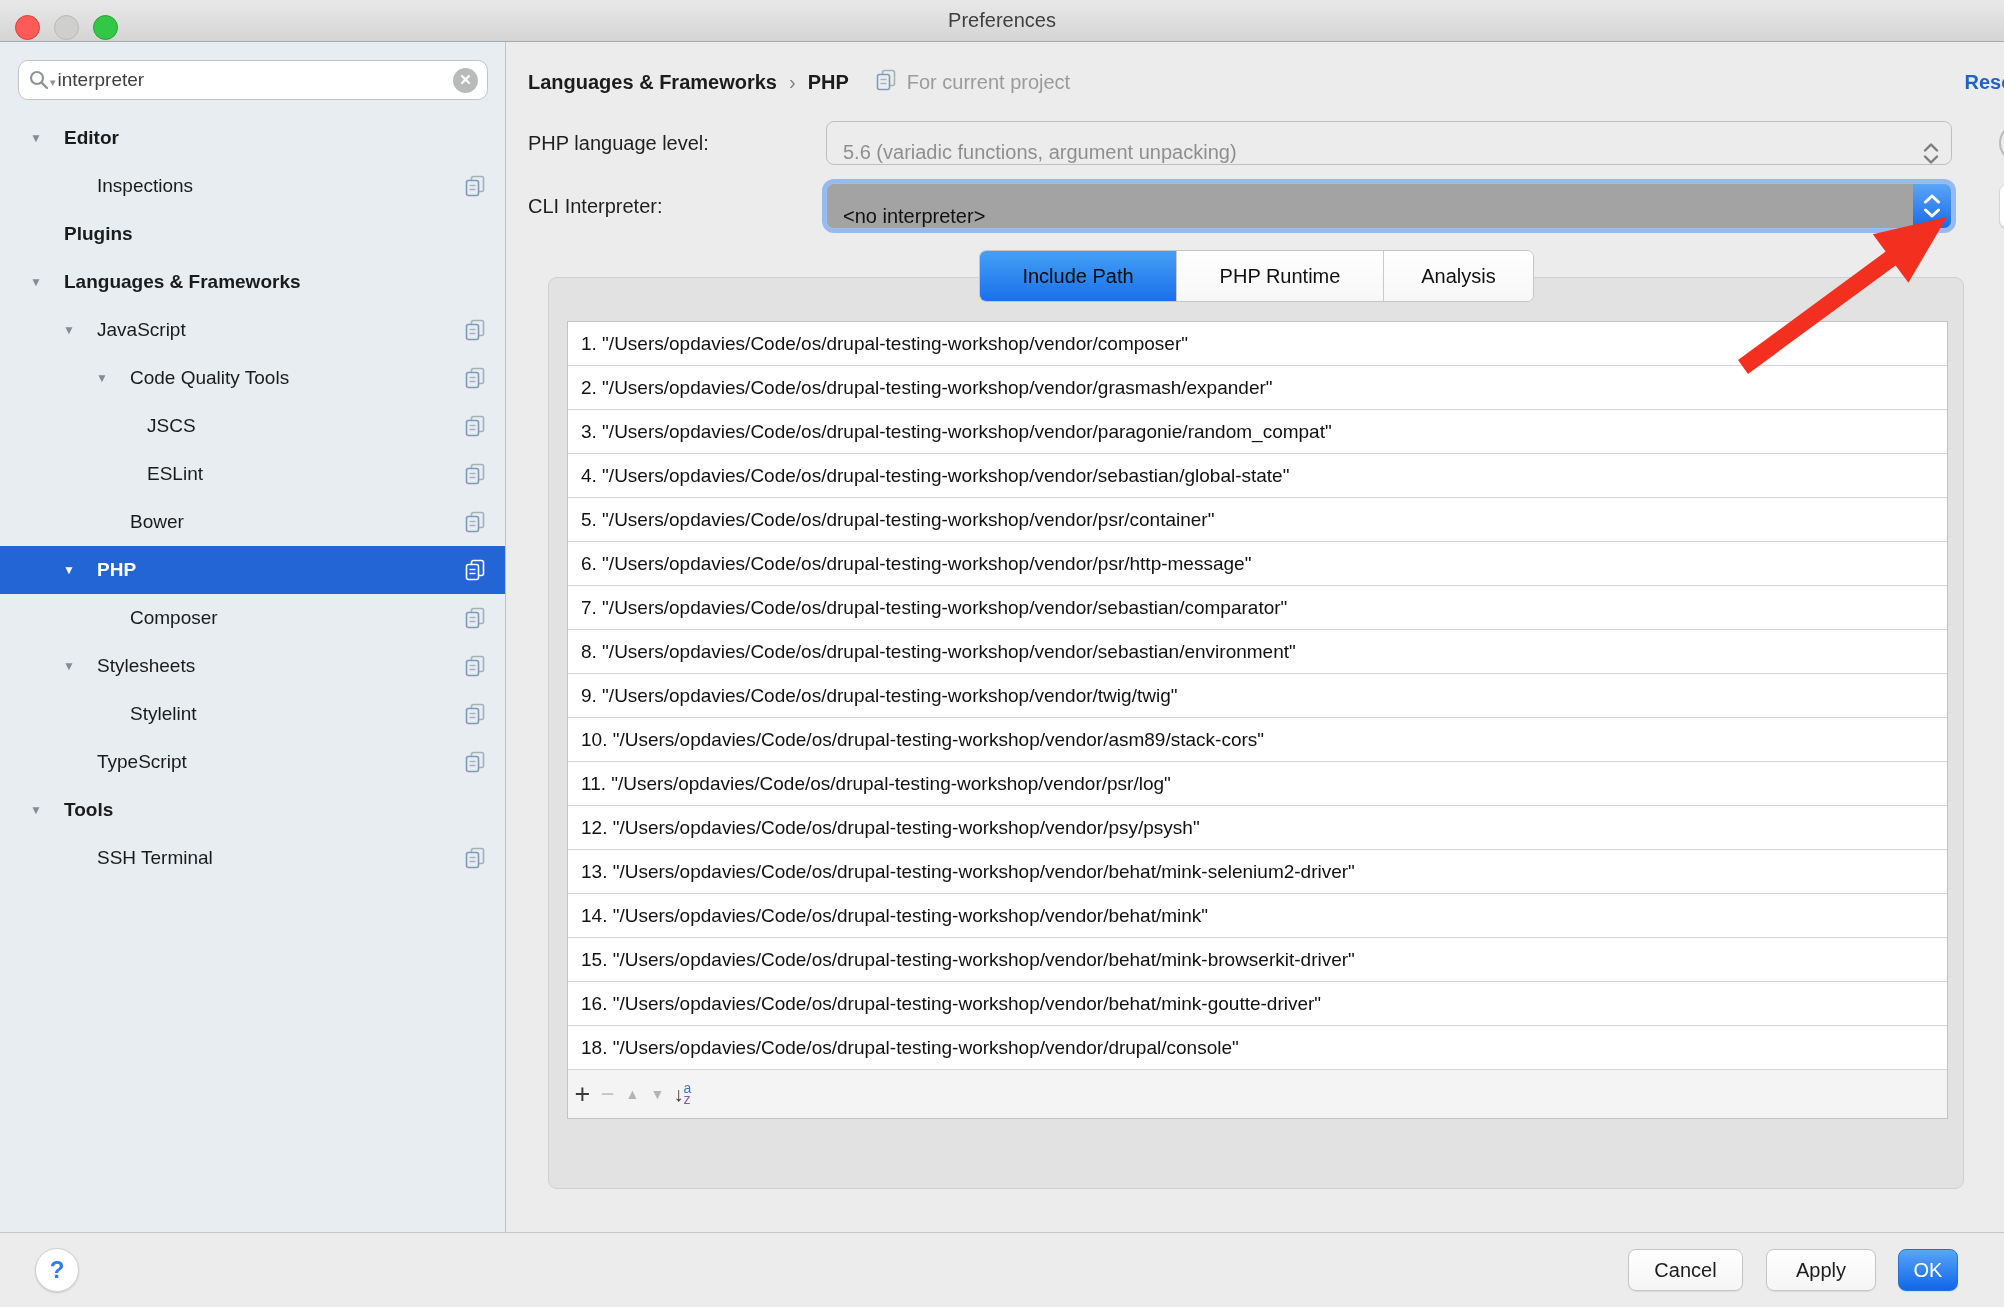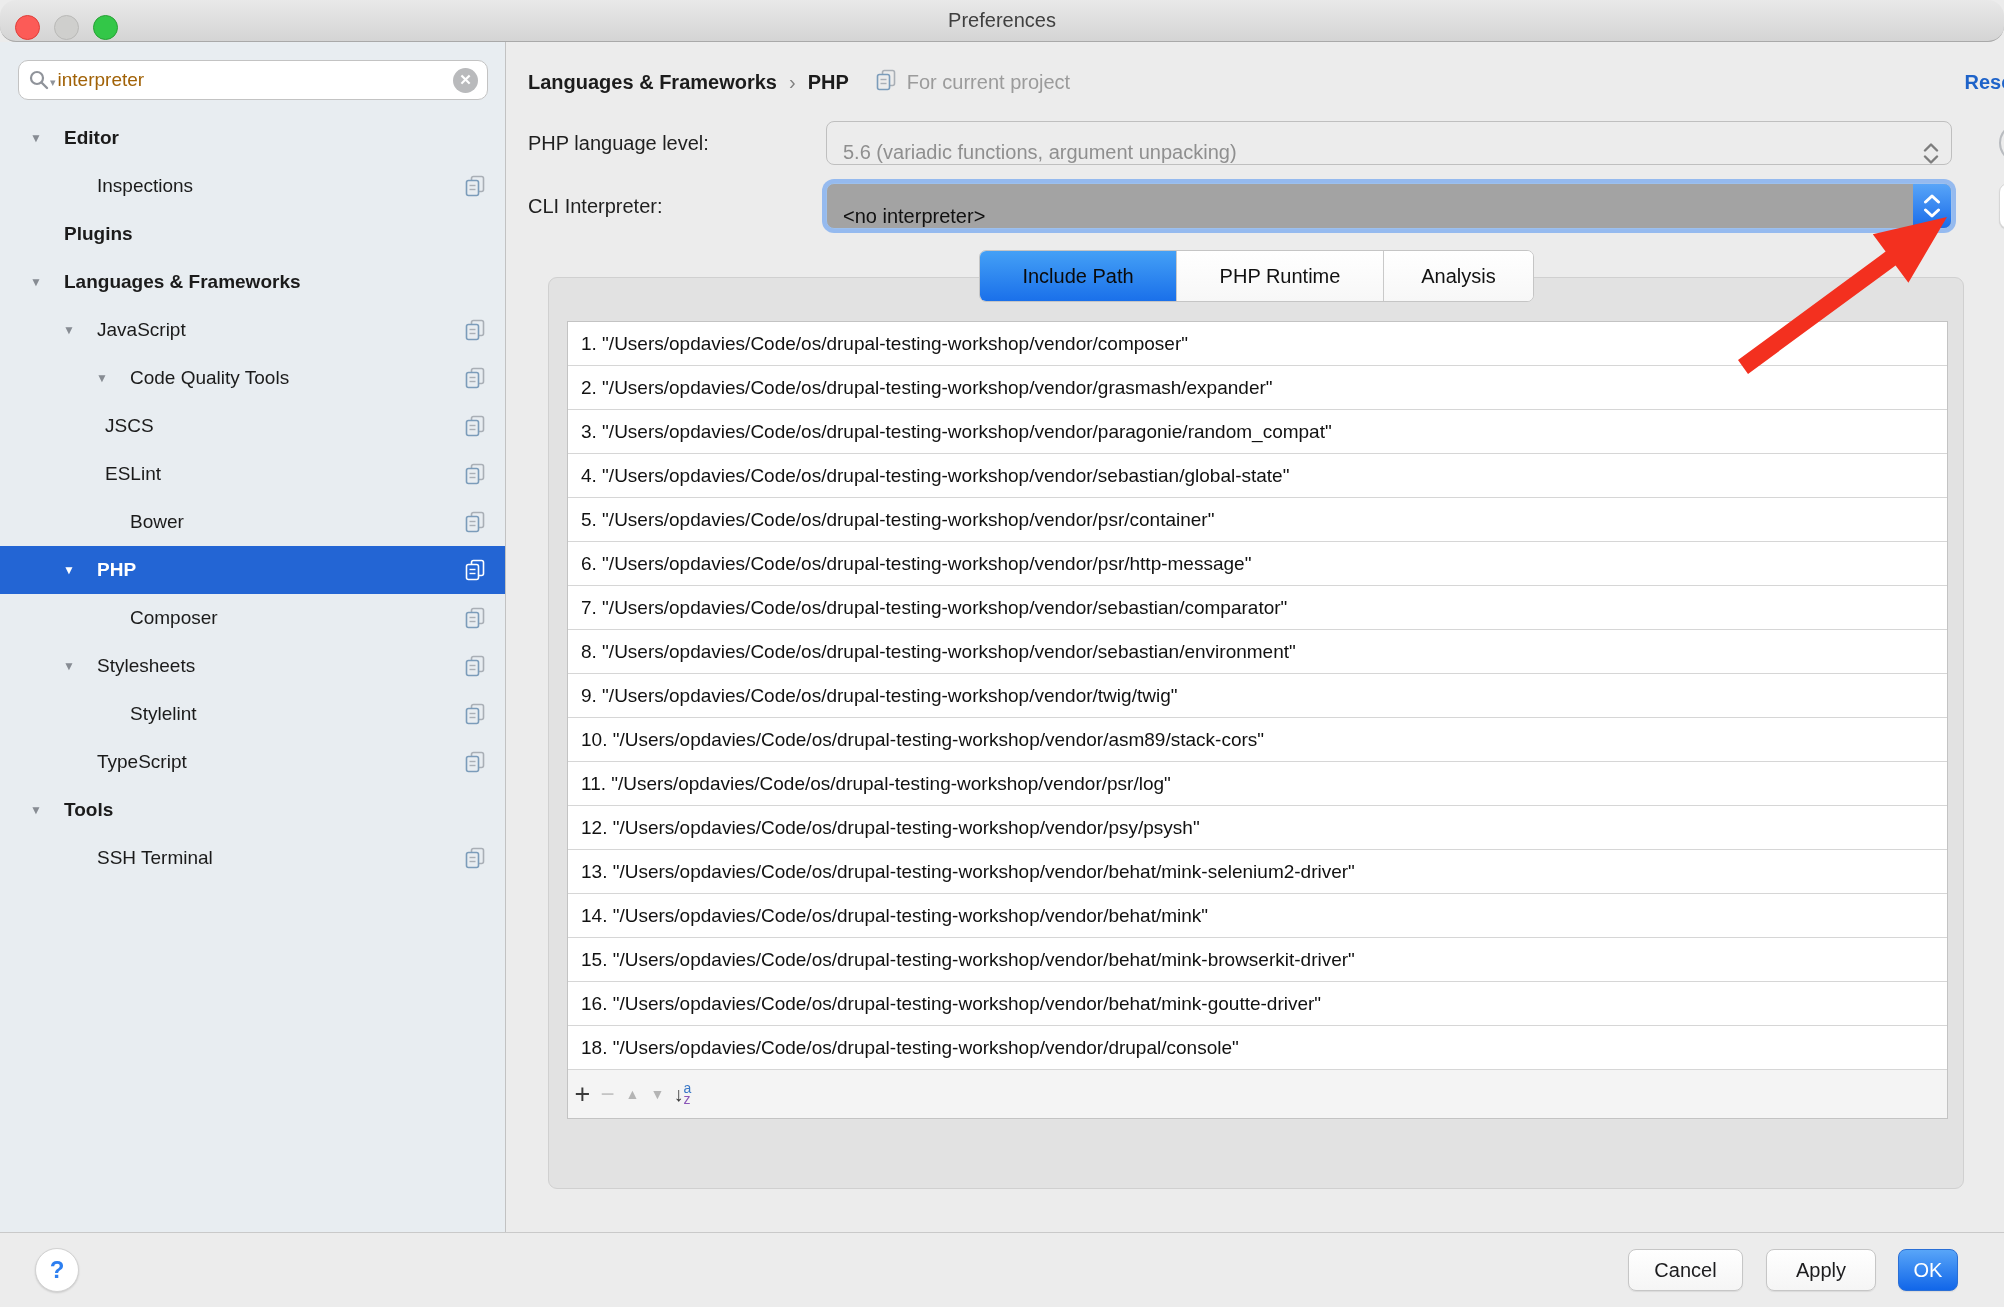--- a/index.html
+++ b/index.html
@@ -1,47 +1,47 @@
 <!DOCTYPE html>
 <html><head>
 <meta charset="utf-8">
 <style>
   * { margin:0; padding:0; box-sizing:border-box; }
   html,body { width:2004px; height:1307px; overflow:hidden; }
   body { font-family:"Liberation Sans", sans-serif; background:#ececec; position:relative; }
 
   
   .titlebar { height:42px; background:linear-gradient(#e9e9e9,#d4d4d4); border-bottom:1px solid #a9a9a9;
-              position:relative; display:flex; align-items:center; justify-content:center;border-radius:16px; }
+              position:relative; display:flex; align-items:center; justify-content:center; }
   .title { font-size:20px; color:#3f3f3f; }
   .traffic { position:absolute; left:15px; top:15px; display:flex; gap:14px; }
   .light { width:25px; height:25px; border-radius:50%; }
   .light.red { background:#fc5b57; border:1px solid #df3e39; }
   .light.gray { background:#cfcfcd; border:1px solid #b9b9b7; }
   .light.green { background:#33c748; border:1px solid #28a135; }
 
   
   .content { display:flex; height:1190px; }
   .sidebar { width:506px; background:#e8edf1; border-right:1px solid #c2c2c2; padding-top:18px; flex:none; }
   .main { flex:1; position:relative; padding:0 0 0 22px; }
 
   
   .searchbox { margin-left:18px; width:470px; height:40px; background:#fff; border:1px solid #c3c3c3;
                border-radius:10px; display:flex; align-items:center; padding:0 9px; }
   .search-icon { display:flex; align-items:center; color:#8f939a; flex:none; }
   .search-caret { font-size:11px; color:#8f939a; margin:4px 2px 0 0; }
-  .search-text { font-size:19px; color:#a16207; flex:1; }
+  .search-text { font-size:19px; color:#404040; flex:1; }
   .clear-btn { width:25px; height:25px; border-radius:50%; background:#b9babc; color:#fff; font-size:15px;
                font-weight:bold; display:flex; align-items:center; justify-content:center; flex:none; }
 
   
   .tree { margin-top:14px; }
   .tree-row { height:48px; display:flex; align-items:center; font-size:19px; color:#1b1b1b; position:relative; }
   .tree-row.lvl0 { padding-left:30px; } .tree-row.lvl1 { padding-left:63px; }
-  .tree-row.lvl2 { padding-left:96px; } .tree-row.lvl3 { padding-left:71px; }
+  .tree-row.lvl2 { padding-left:96px; } .tree-row.lvl3 { padding-left:113px; }
   .arrow-slot { width:34px; flex:none; font-size:12px; color:#878c93; visibility:hidden; }
   .tree-row.arrow .arrow-slot { visibility:visible; }
   .tree-row.bold .tree-label { font-weight:bold; }
   .pages-icon { position:absolute; right:17px; top:11px; visibility:hidden; --pgfill:#e8edf1; }
   .tree-row.icon .pages-icon { visibility:visible; }
   .tree-row.selected { background:#2365d4; color:#fff; }
   .tree-row.selected .arrow-slot { color:#fff; }
   .tree-row.selected .pages-icon { --pgfill:#2365d4; }
   .tree-row.selected .pages-icon svg rect, .tree-row.selected .pages-icon svg line { stroke:#fff; }
 

